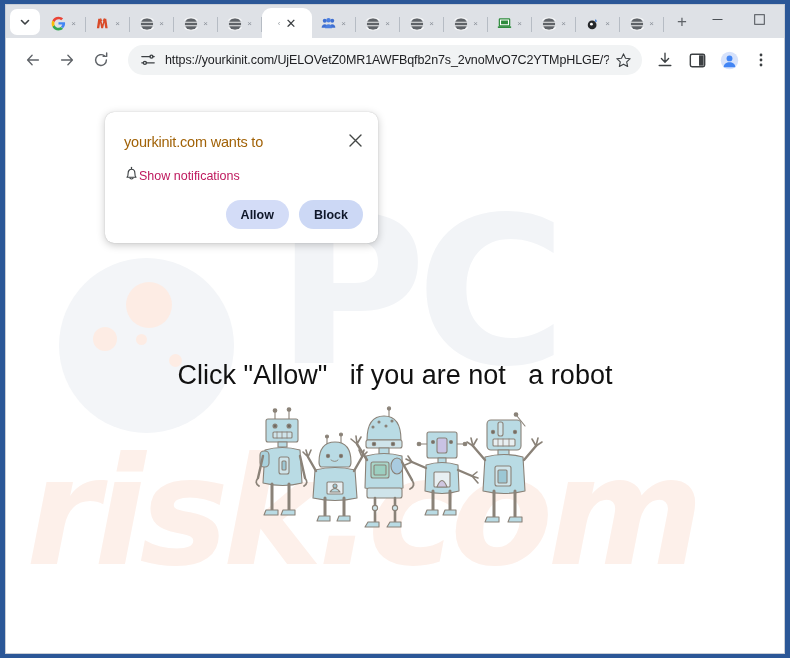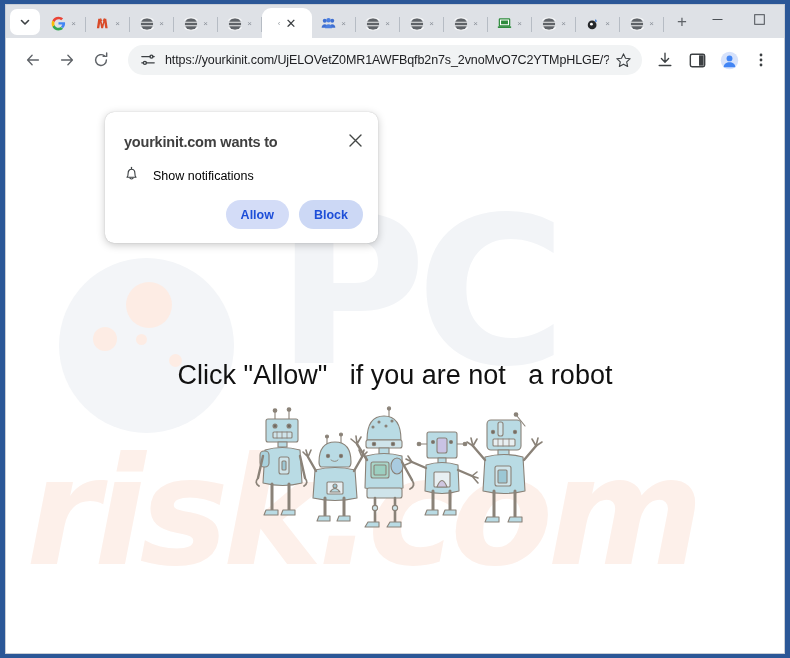--- a/index.html
+++ b/index.html
@@ -231,56 +231,55 @@
     width: 273px; height: 131px;
     background: #ffffff;
     border-radius: 9px;
     box-shadow: 0 2px 9px rgba(0,0,0,0.22), 0 0 1px rgba(0,0,0,0.25);
     z-index: 40;
   }
   #perm-title {
     position: absolute;
     left: 19px; top: 22px;
     font-size: 14.5px;
-    font-weight: 700;
-    color: #404040;
+    font-weight: 400;
+    color: #a16207;
     letter-spacing: -0.2px;
   }
   #perm-close {
     position: absolute;
     right: 12px; top: 17px;
     width: 22px; height: 22px;
     display: flex; align-items: center; justify-content: center;
     color: #444746;
   }
   #perm-row {
     position: absolute;
     left: 19px; top: 54px;
     display: flex;
     align-items: center;
   }
   #perm-row .label {
-    margin-left: 14px;
     font-size: 12.5px;
-    color: #000000;
+    color: #be185d;
   }
   #perm-actions {
     position: absolute;
     right: 15px; bottom: 14px;
     display: flex;
     gap: 10px;
   }
   .perm-btn {
     min-width: 54px;
     height: 29px;
     padding: 0 15px;
     border: none;
     border-radius: 15px;
     background: #d3dcf7;
-    color: #1d4ed8;
+    color: #0f172a;
     font-family: "Liberation Sans", sans-serif;
     font-size: 12.5px;
     font-weight: 700;
     cursor: pointer;
   }
   .perm-btn.secondary { background: #ccd8f5; }
 </style>
 </head>
 <body>
 

